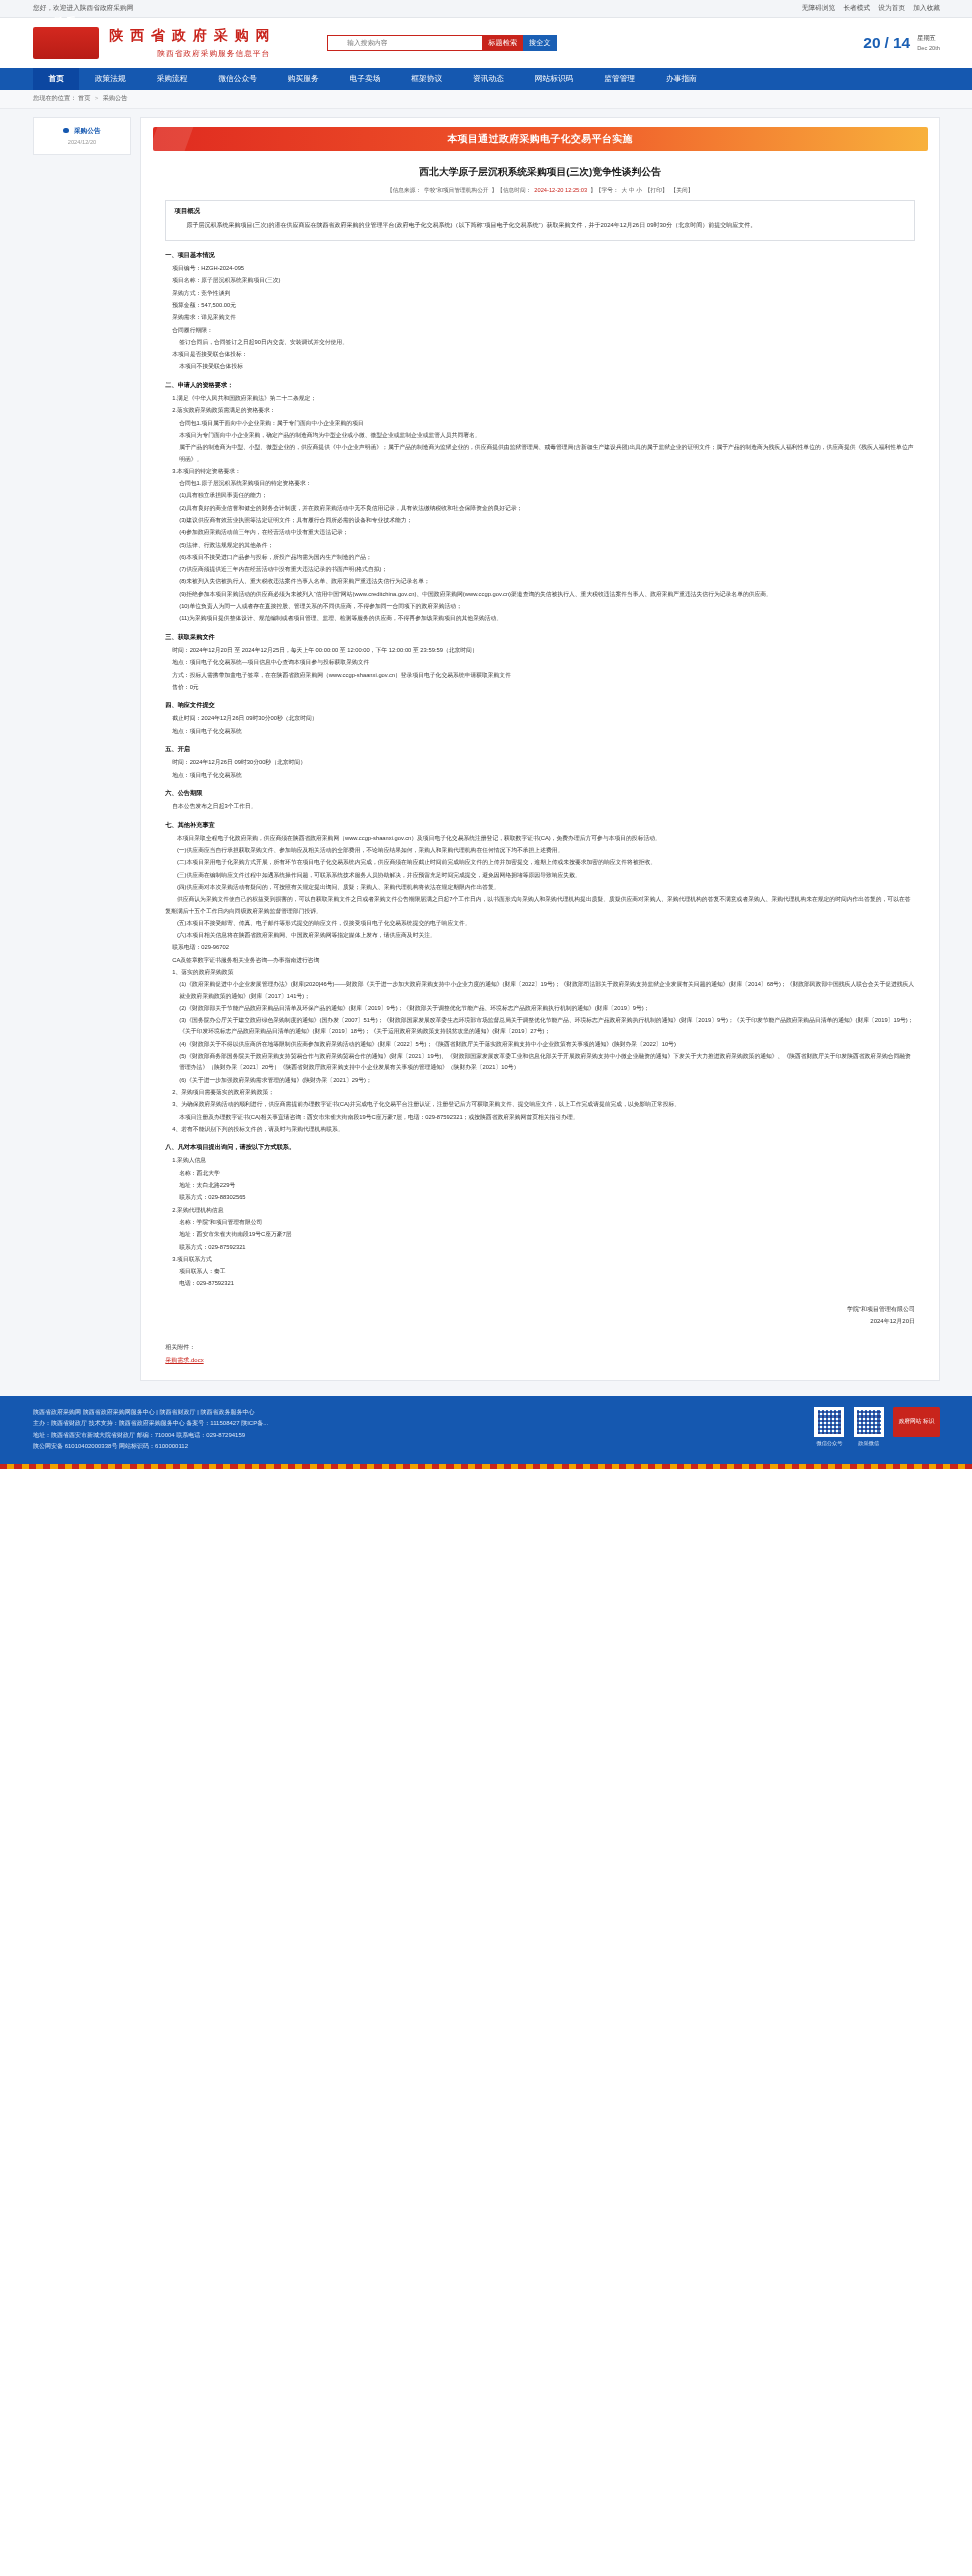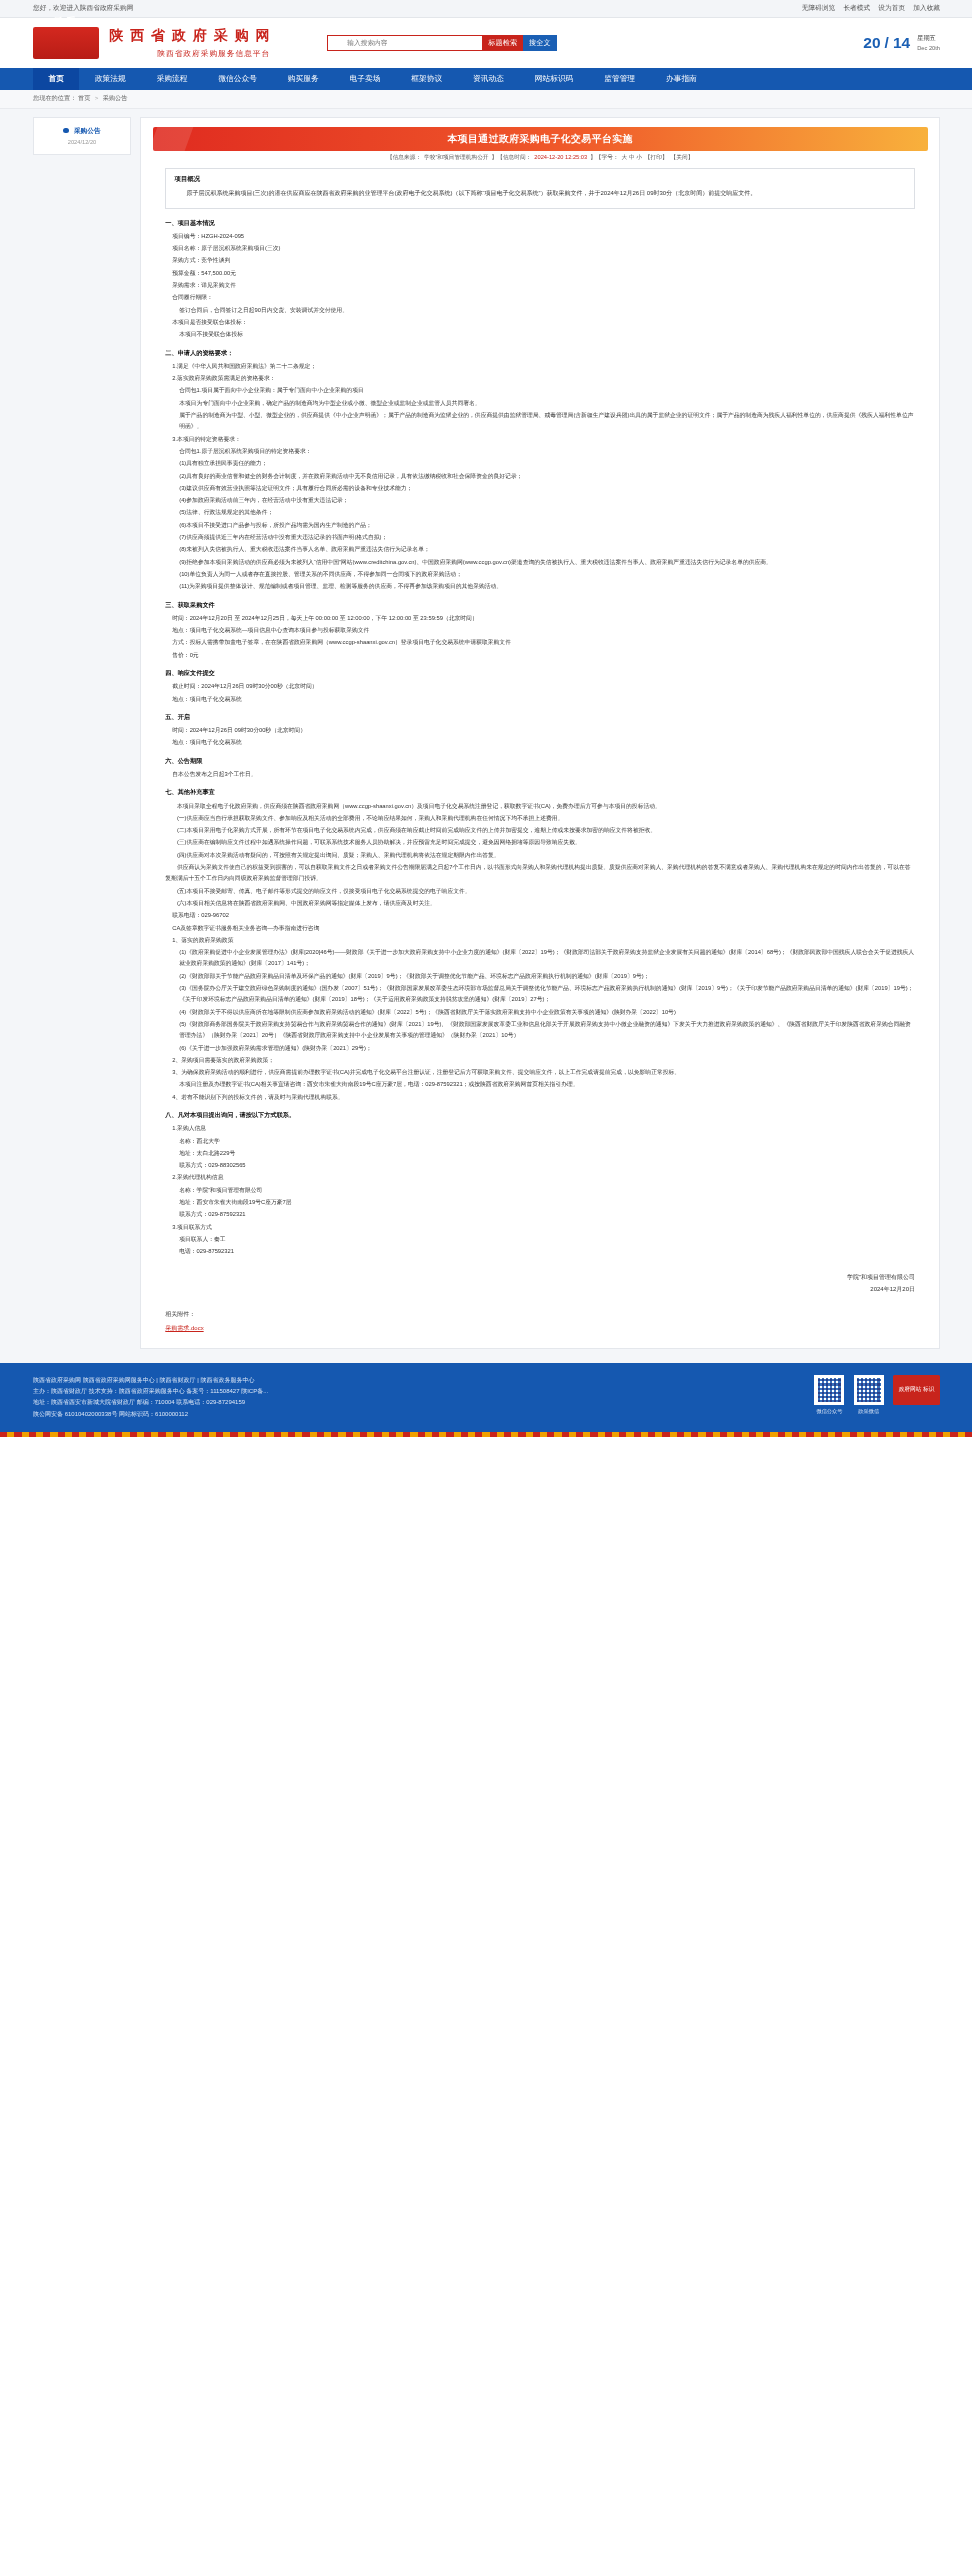--- a/index.html
+++ b/index.html
@@ -306,20 +306,21 @@
       <div class="sdate">2024/12/20</div>
     </div>
   </div>
 
   <div class="content">
 
     <div class="banner">
       <span>本项目通过政府采购电子化交易平台实施</span>
     </div>
 
+    <div class="doc-title">西北大学原子层沉积系统采购项目(三次)竞争性谈判公告</div>
 
     <div class="doc-meta">
       <span class="mi">【信息来源：</span><span class="mi">学校”和项目管理机构公开</span><span class="mi">】【信息时间：</span><span class="mi hl">2024-12-20 12:25:03</span><span class="mi">】【字号：</span><span class="mi">大 中 小</span><span class="mi">【打印】</span><span class="mi">【关闭】</span>
     </div>
 
     <div class="abstract-box">
       <div class="ab-title">项目概况</div>
       <p>原子层沉积系统采购项目(三次)的潜在供应商应在陕西省政府采购的业管理平台(政府电子化交易系统)（以下简称“项目电子化交易系统”）获取采购文件，并于2024年12月26日 09时30分（北京时间）前提交响应文件。</p>
     </div>
 

